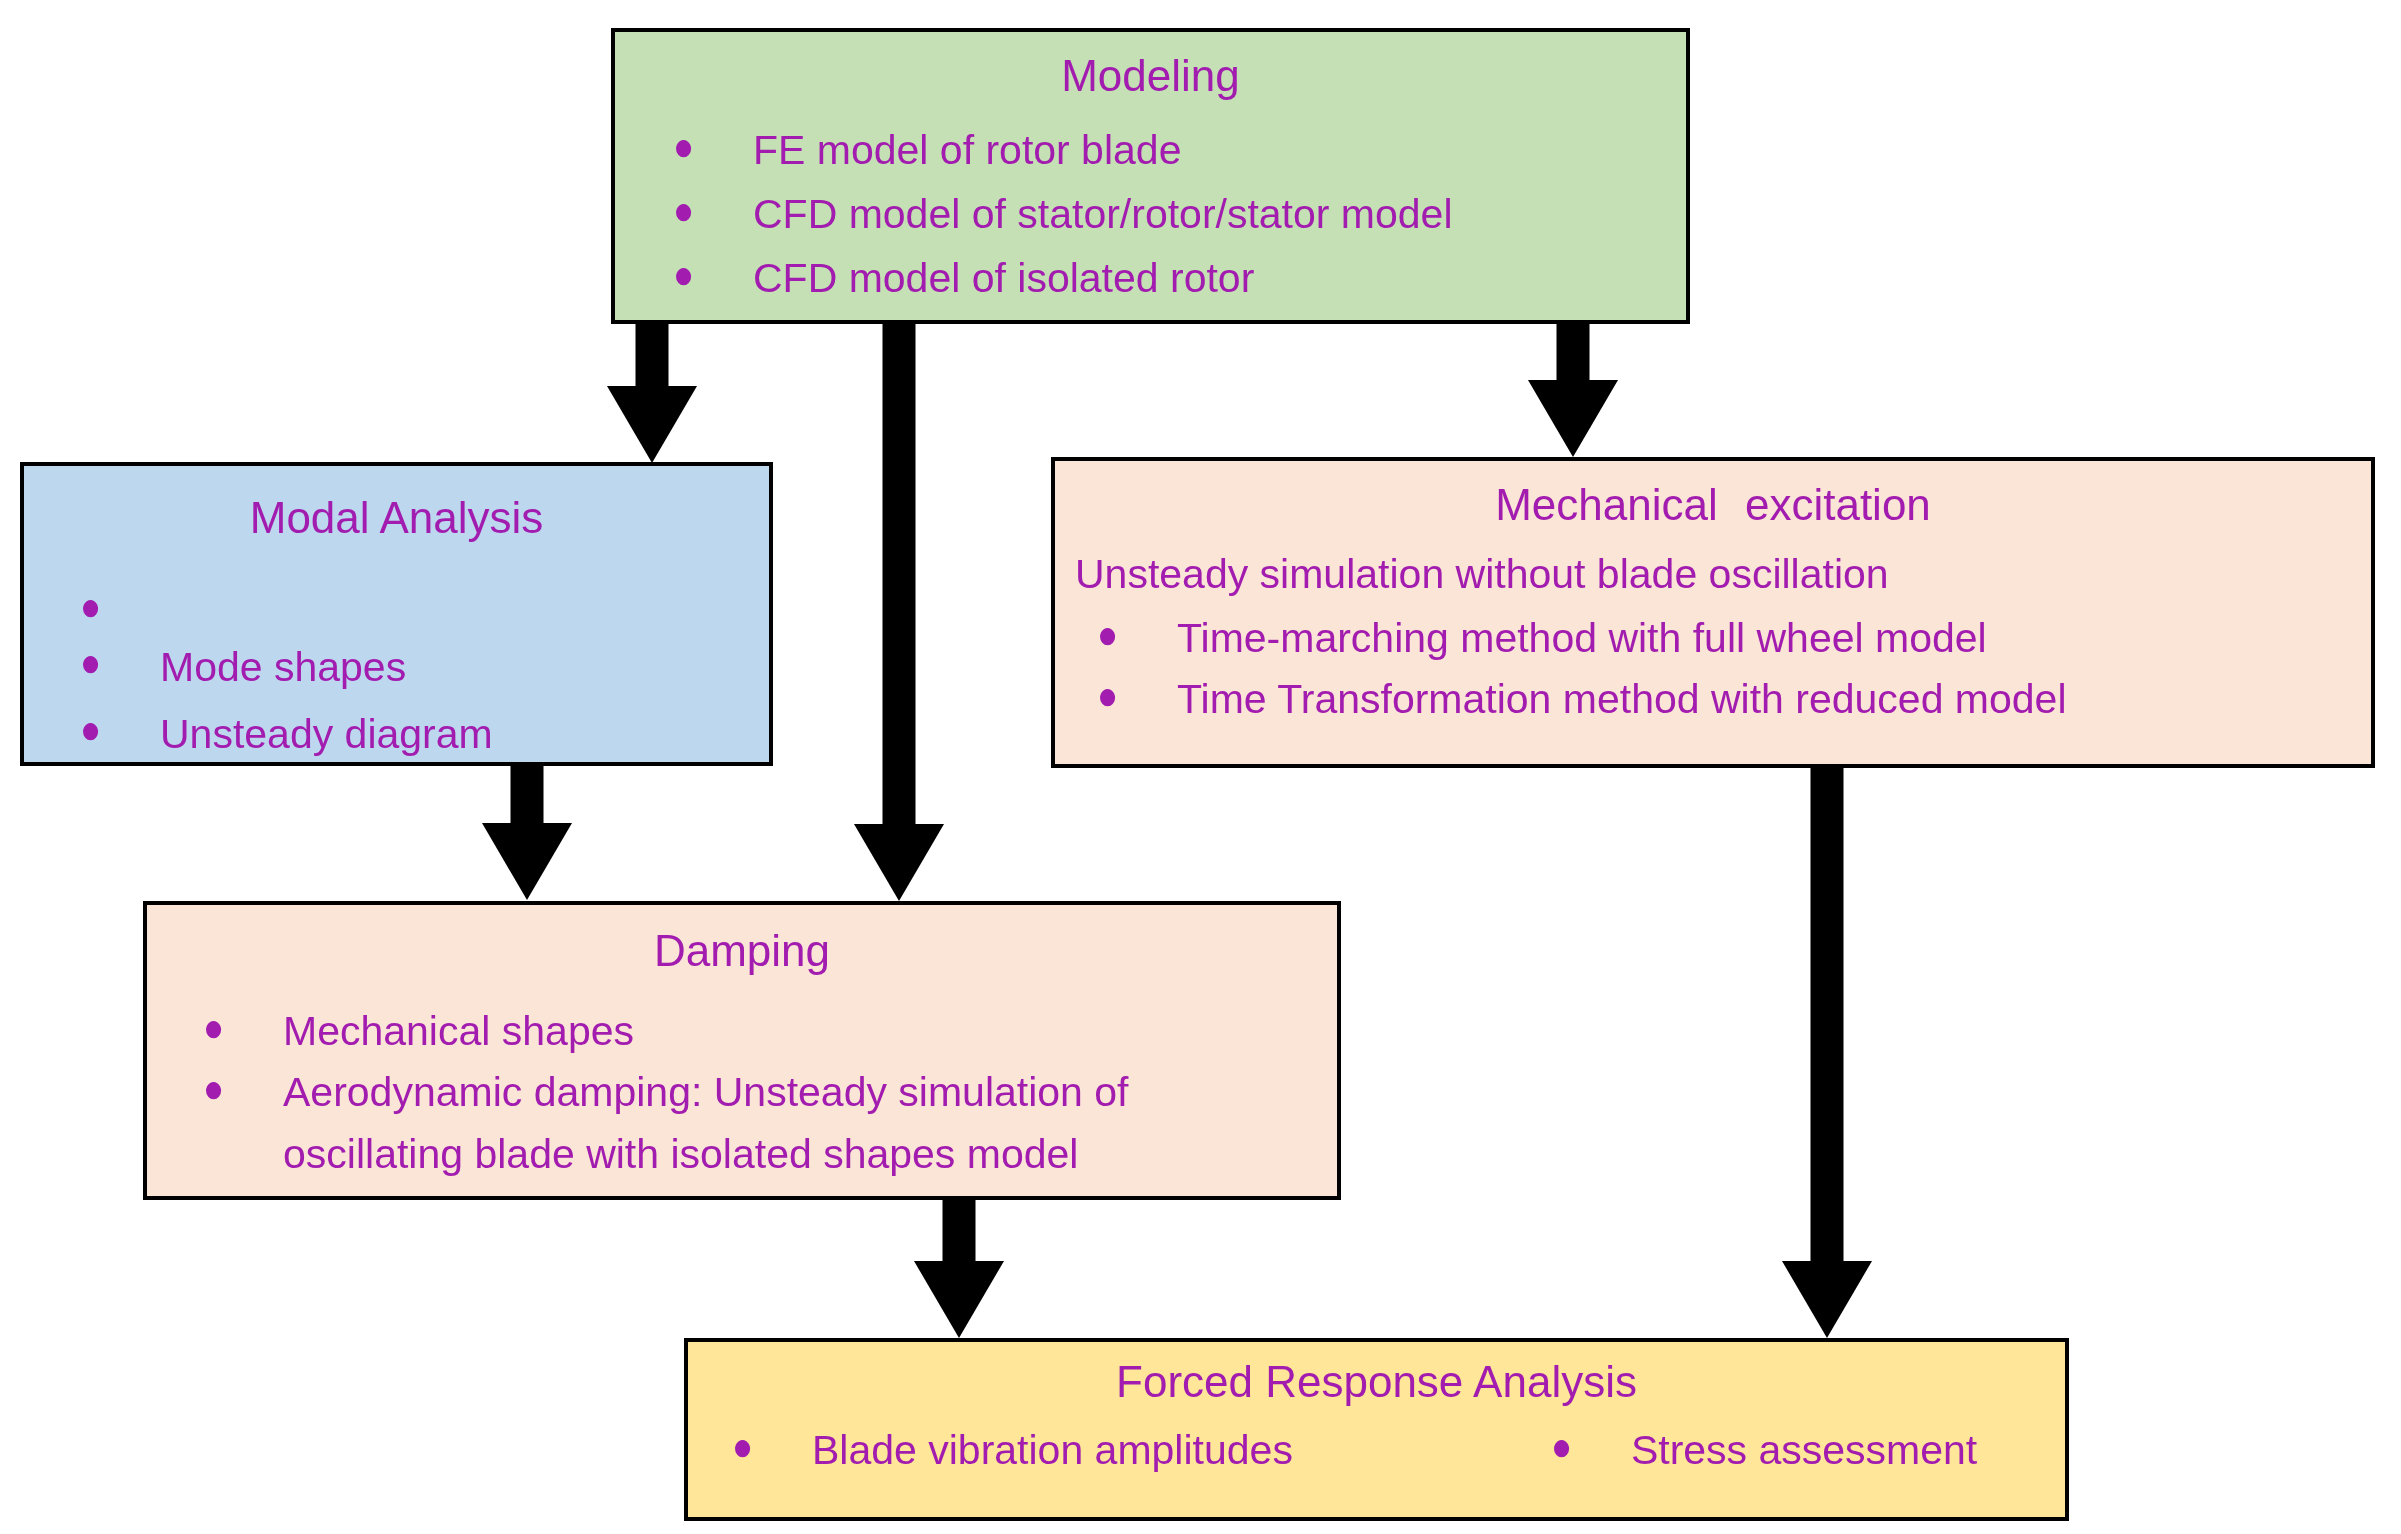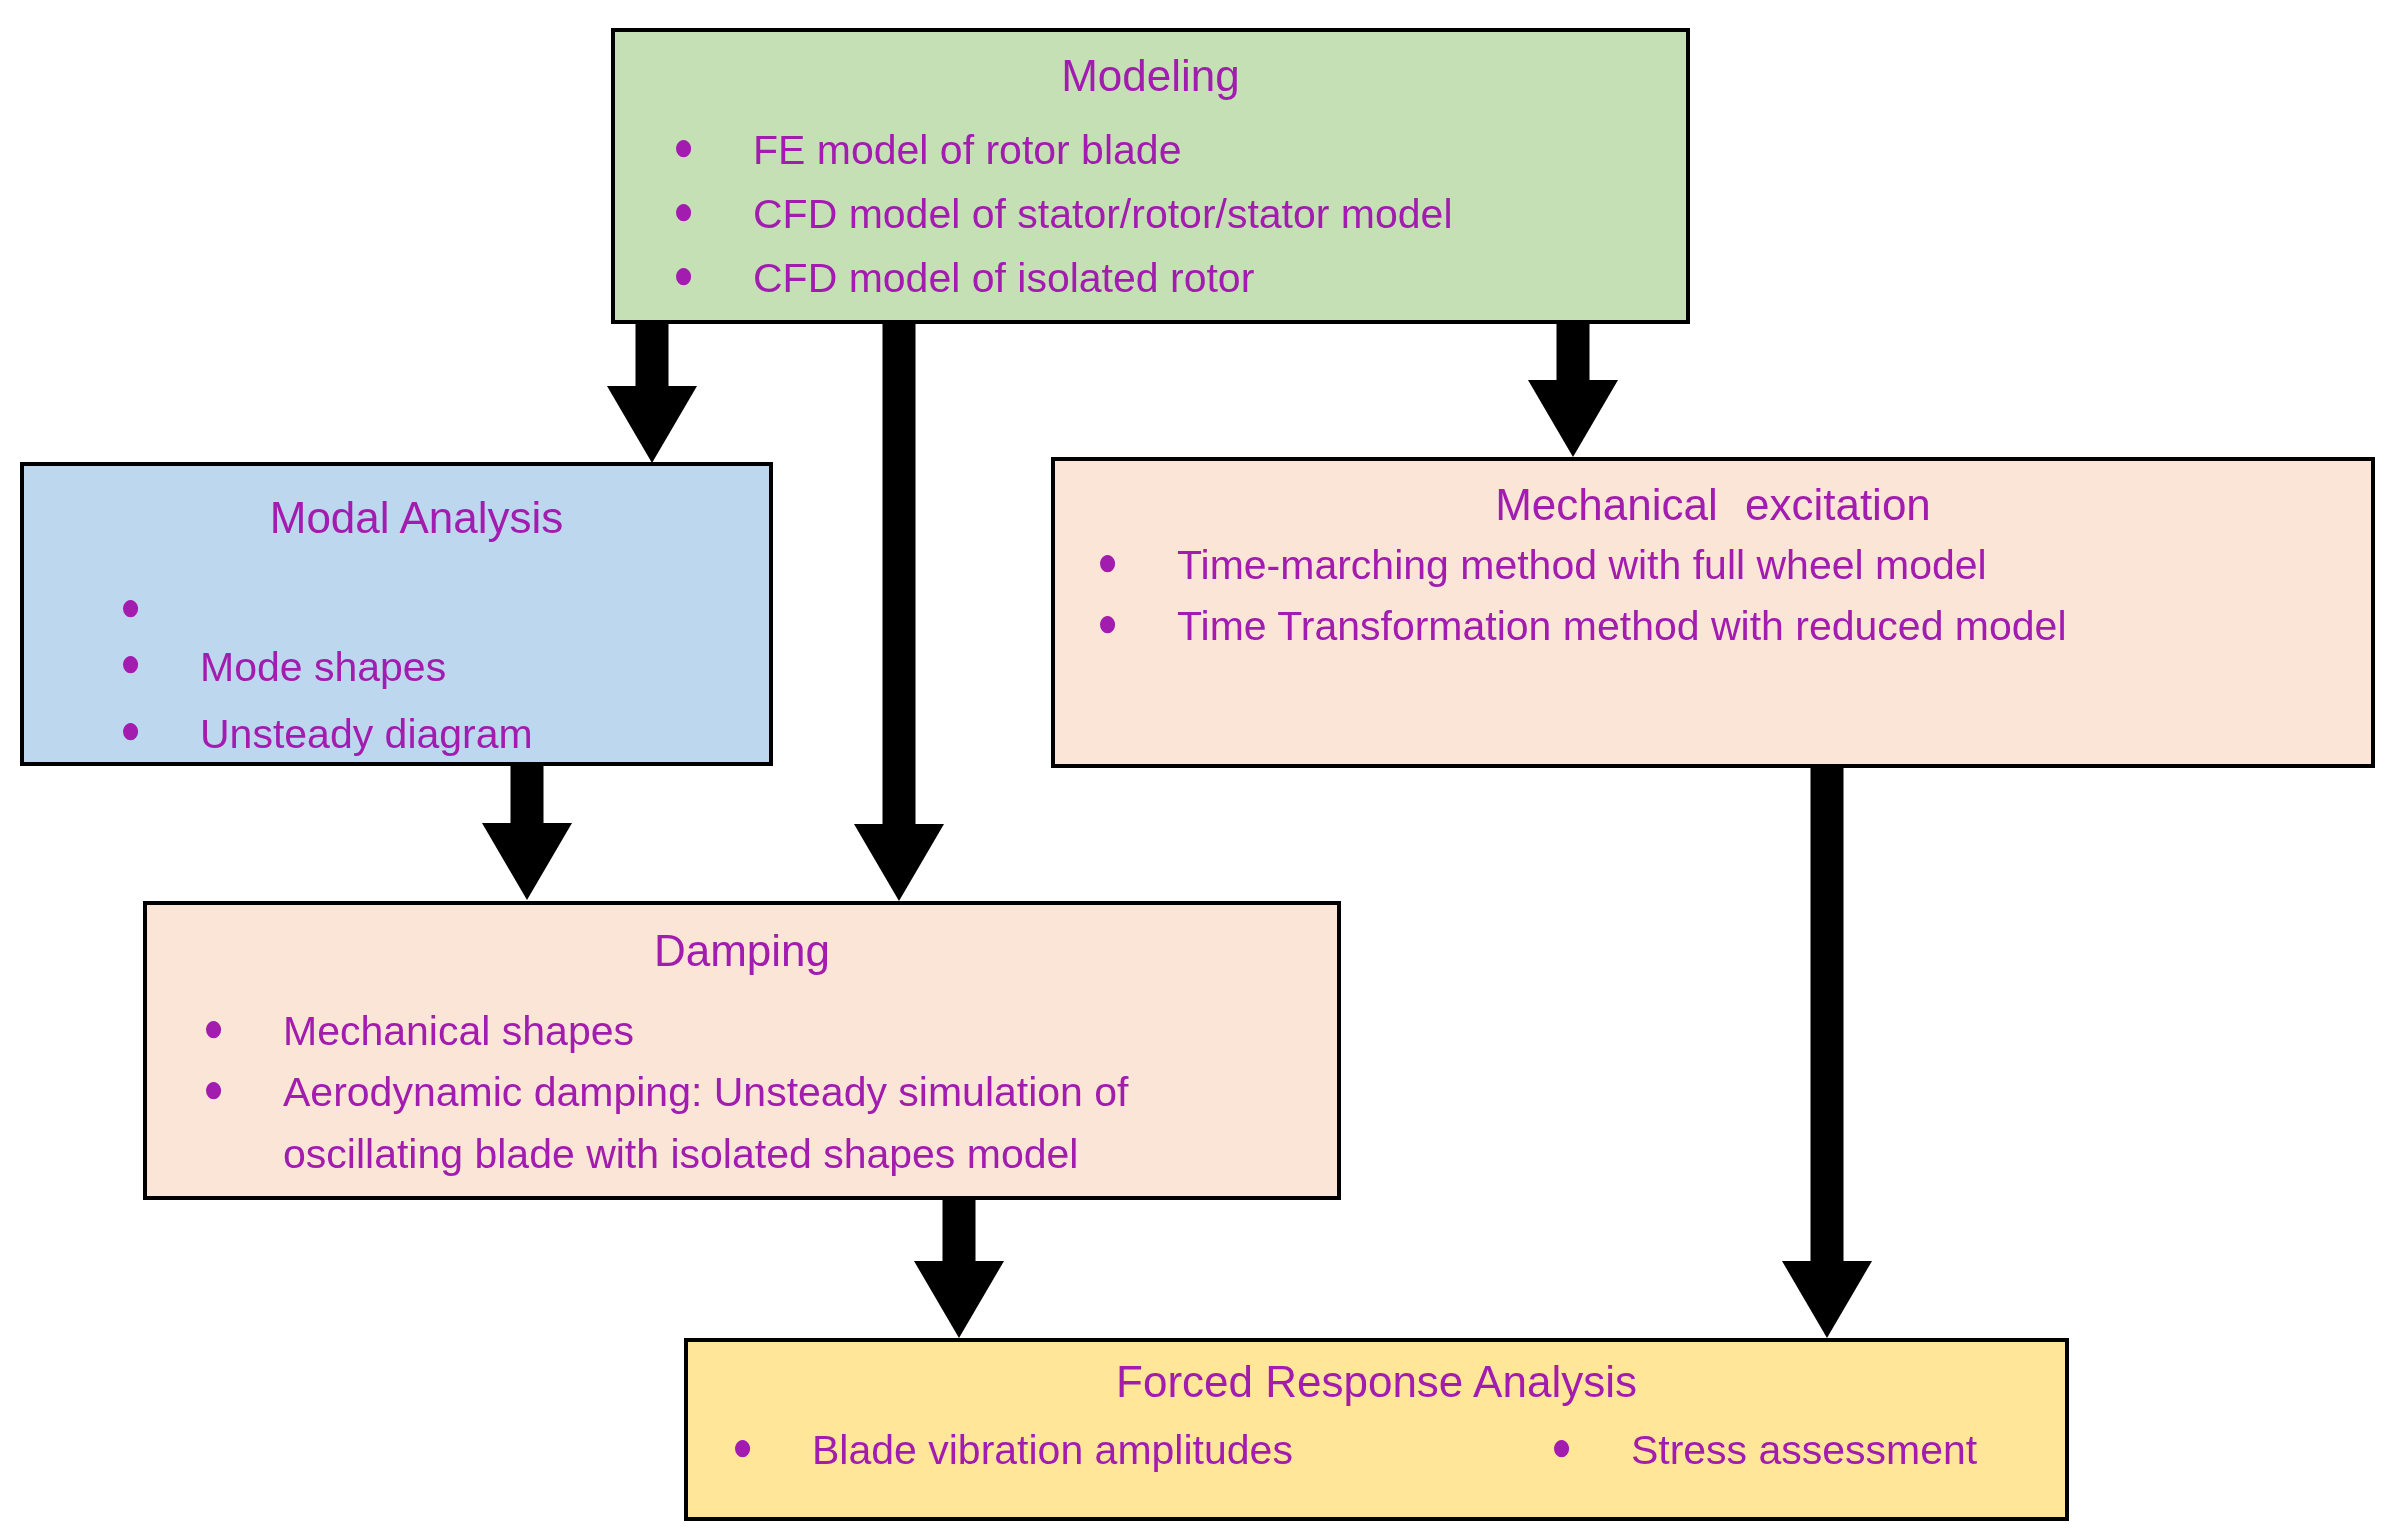--- a/index.html
+++ b/index.html
@@ -49,21 +49,21 @@
   .txt {
     display: block;
   }
   .intro {
     font-size: 41px;
     line-height: 1.45;
   }
 
   
   .box-modeling   { left: 611px;  top: 28px;   width: 1079px; height: 296px; background: #C5E0B4; }
-  .box-modal      { left: 20px;   top: 462px;  width: 753px;  height: 304px; background: #BDD7EE; padding-left: 40px; }
+  .box-modal      { left: 20px;   top: 462px;  width: 753px;  height: 304px; background: #BDD7EE; }
   .box-aero       { left: 1051px; top: 457px;  width: 1324px; height: 311px; background: #FBE5D6; }
   .box-damping    { left: 143px;  top: 901px; width: 1198px; height: 299px; background: #FBE5D6; }
   .box-forced     { left: 684px;  top: 1338px; width: 1385px; height: 183px; background: #FFE699; }
 
   .box-modeling .box-title { margin-top: 18px; }
   .box-modeling .bullets   { margin-top: 16.7px; padding-left: 58px; }
 
   .box-modal .box-title { margin-top: 26px; }
   .box-modal .bullets   { margin-top: 33px; padding-left: 56px; }
   .box-modal .bullets li { line-height: 1.62; }
@@ -160,20 +160,21 @@
       </li>
       <li>
         <span class="dot">●</span>
         <span class="txt">Unsteady diagram</span>
       </li>
     </ul>
   </section>
 
   <section class="box box-aero">
     <h2 class="box-title">Mechanical excitation</h2>
+    <div class="intro">Unsteady simulation without blade oscillation</div>
     <ul class="bullets">
       <li>
         <span class="dot">●</span>
         <span class="txt">Time-marching method with full wheel model</span>
       </li>
       <li>
         <span class="dot">●</span>
         <span class="txt">Time Transformation method with reduced model</span>
       </li>
     </ul>

